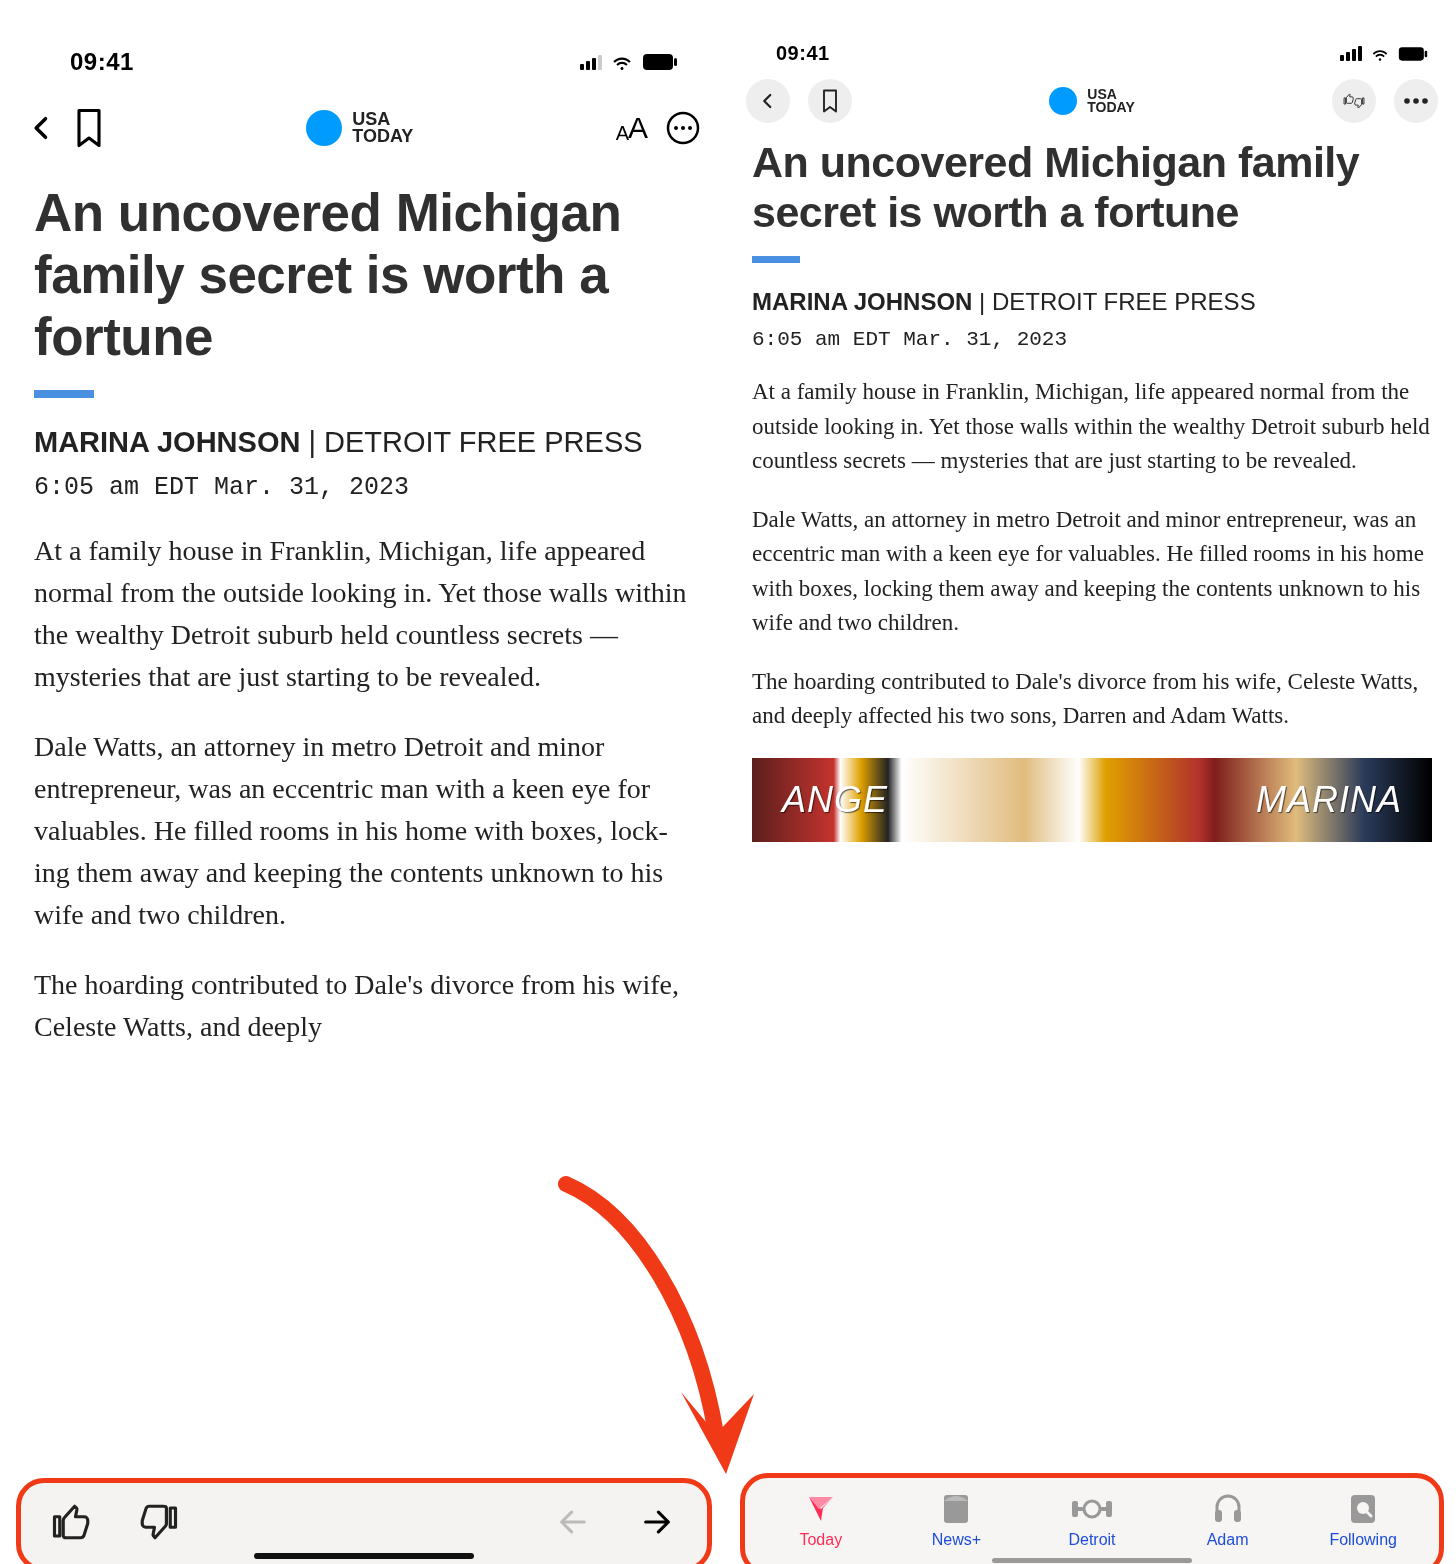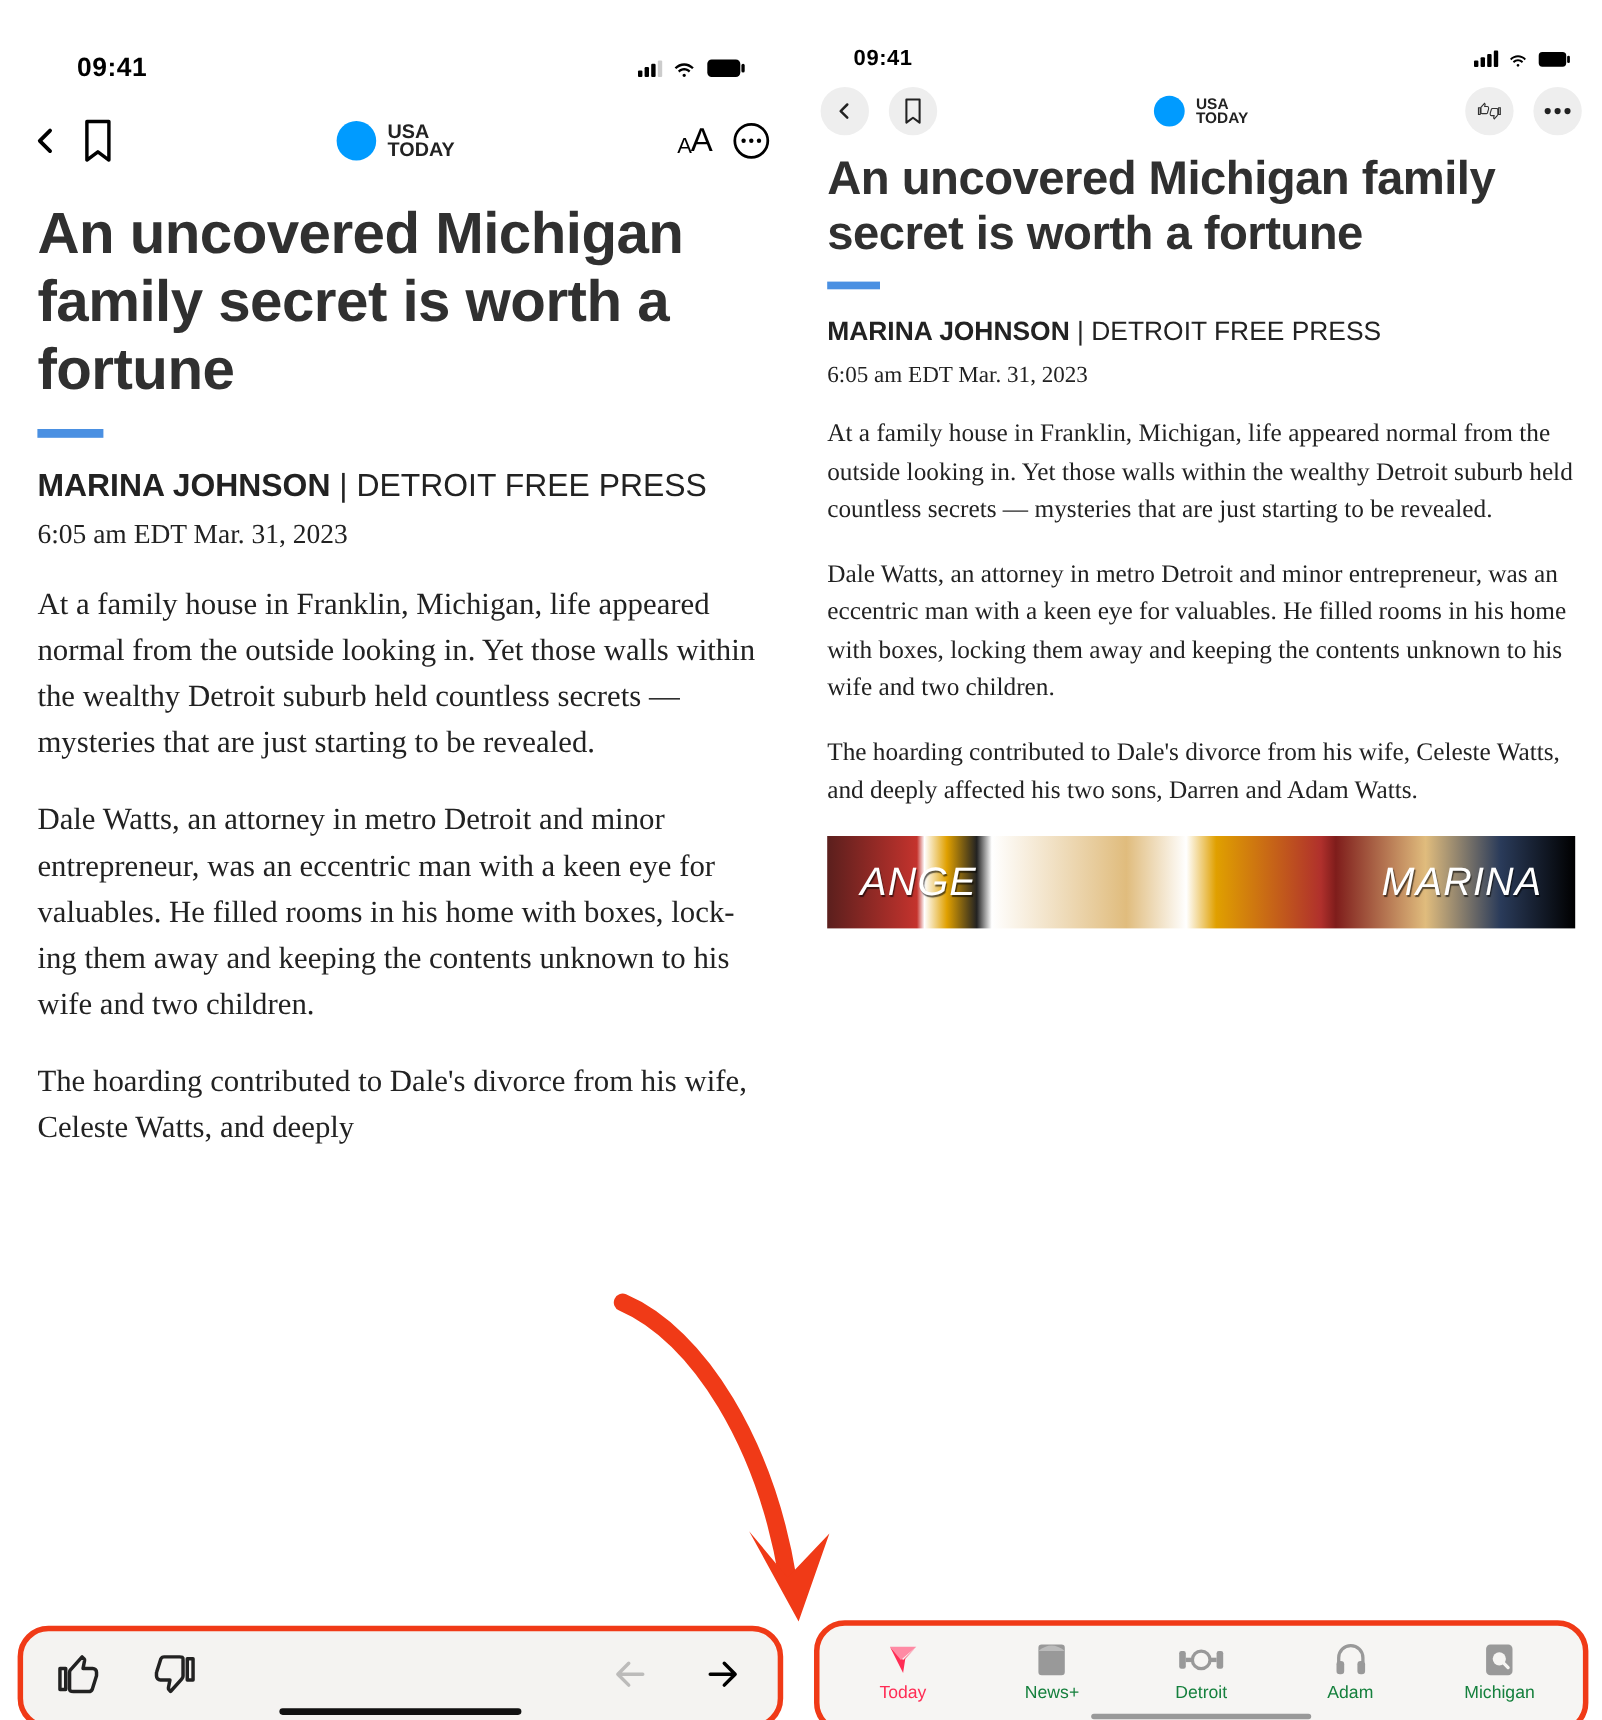--- a/index.html
+++ b/index.html
@@ -107,21 +107,21 @@
   .byline {
     font-family: 'Helvetica Neue', Arial, sans-serif;
     color:#222; line-height:1.4;
   }
   .phone.left .byline { font-size:29px; }
   .phone.right .byline { font-size:24px; }
   .byline .author { font-weight:700; }
   .byline .sep { font-weight:400; }
   .byline .pub { font-weight:400; }
   .timestamp {
-    font-family: Liberation Serif, serif;
+    font-family: Liberation Mono, monospace;
     color:#222; margin-top:10px;
   }
   .phone.left .timestamp { font-size:25px; }
   .phone.right .timestamp { font-size:21px; }
   .body {
     font-family: Georgia, serif;
     color:#222; margin-top:28px;
   }
   .phone.left .body { font-size:28px; line-height:1.5; }
   .phone.right .body { font-size:23px; line-height:1.5; margin-top:24px;}
@@ -167,21 +167,21 @@
     border:5px solid #f03a17;
     border-radius:28px;
     background:#f6f5f3;
     display:flex; justify-content:space-around; align-items:flex-start;
     padding:14px 8px 22px;
     position:relative;
   }
   .tab {
     display:flex; flex-direction:column; align-items:center; gap:5px;
     font-family: -apple-system, Helvetica, Arial, sans-serif;
-    font-size:16px; color:#15803d;
+    font-size:16px; color:#1d4ed8;
     width:90px;
   }
   .tab.active { color:#ff2d55; }
   .tab .ticon { height:34px; display:flex; align-items:center; justify-content:center; }
   .bottom-tabs .home-ind {
     position:absolute; bottom:8px; left:50%; transform:translateX(-50%);
     width:200px; height:5px; background:#999; border-radius:3px;
   }
 
   
@@ -413,21 +413,21 @@
       <span>Adam</span>
     </div>
     <div class="tab">
       <div class="ticon">
         <svg width="28" height="32" viewBox="0 0 28 32">
             <rect x="2" y="2" width="24" height="28" rx="4" fill="#999"></rect>
             <circle cx="14" cy="15" r="6" fill="#f6f5f3"></circle>
             <line x1="18" y1="19" x2="22" y2="23" stroke="#f6f5f3" stroke-width="3" stroke-linecap="round"></line>
           </svg>
       </div>
-      <span>Michigan</span>
+      <span>Following</span>
     </div>
     <div class="home-ind"></div>
   </div>
 </div>
 
 <svg class="arrow-overlay" width="320" height="360" viewBox="0 0 320 360">
   <path d="M 10 10 C 80 40, 140 140, 160 260" stroke="#f03a17" stroke-width="16" fill="none" stroke-linecap="round"></path>
   <path d="M 160 260 L 125 218 L 170 300 L 198 220 Z" fill="#f03a17"></path>
 </svg>
 

